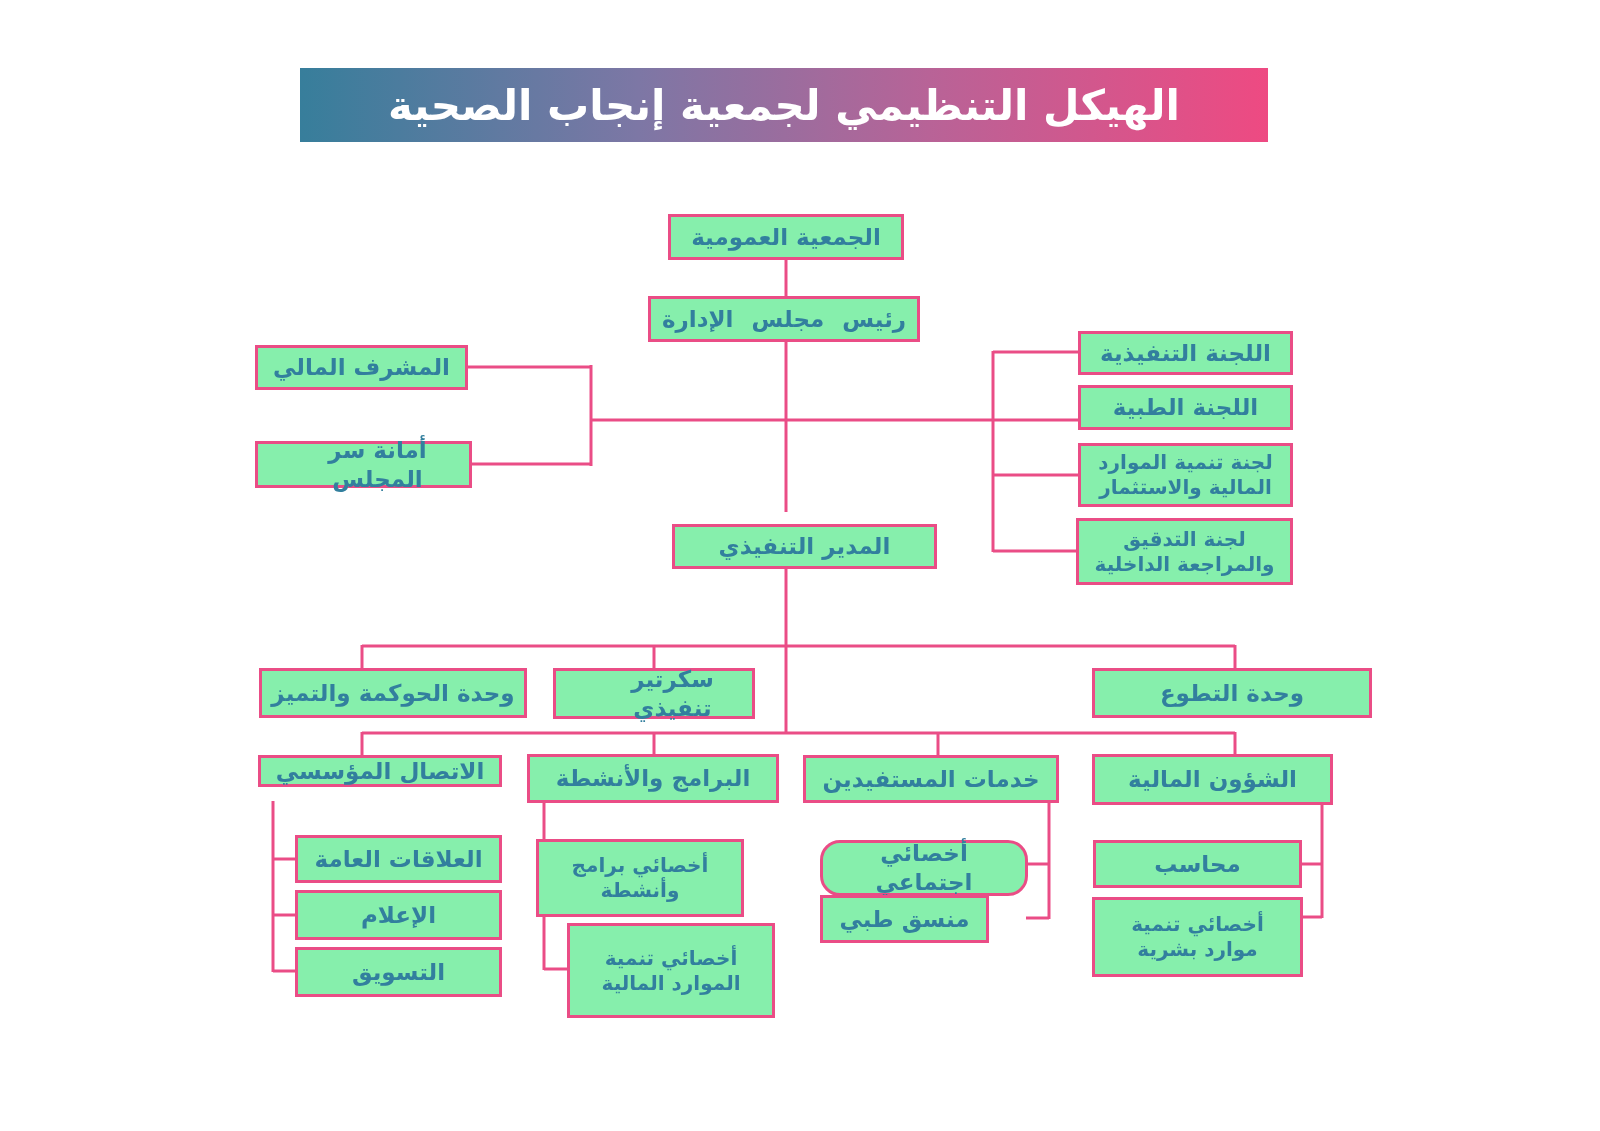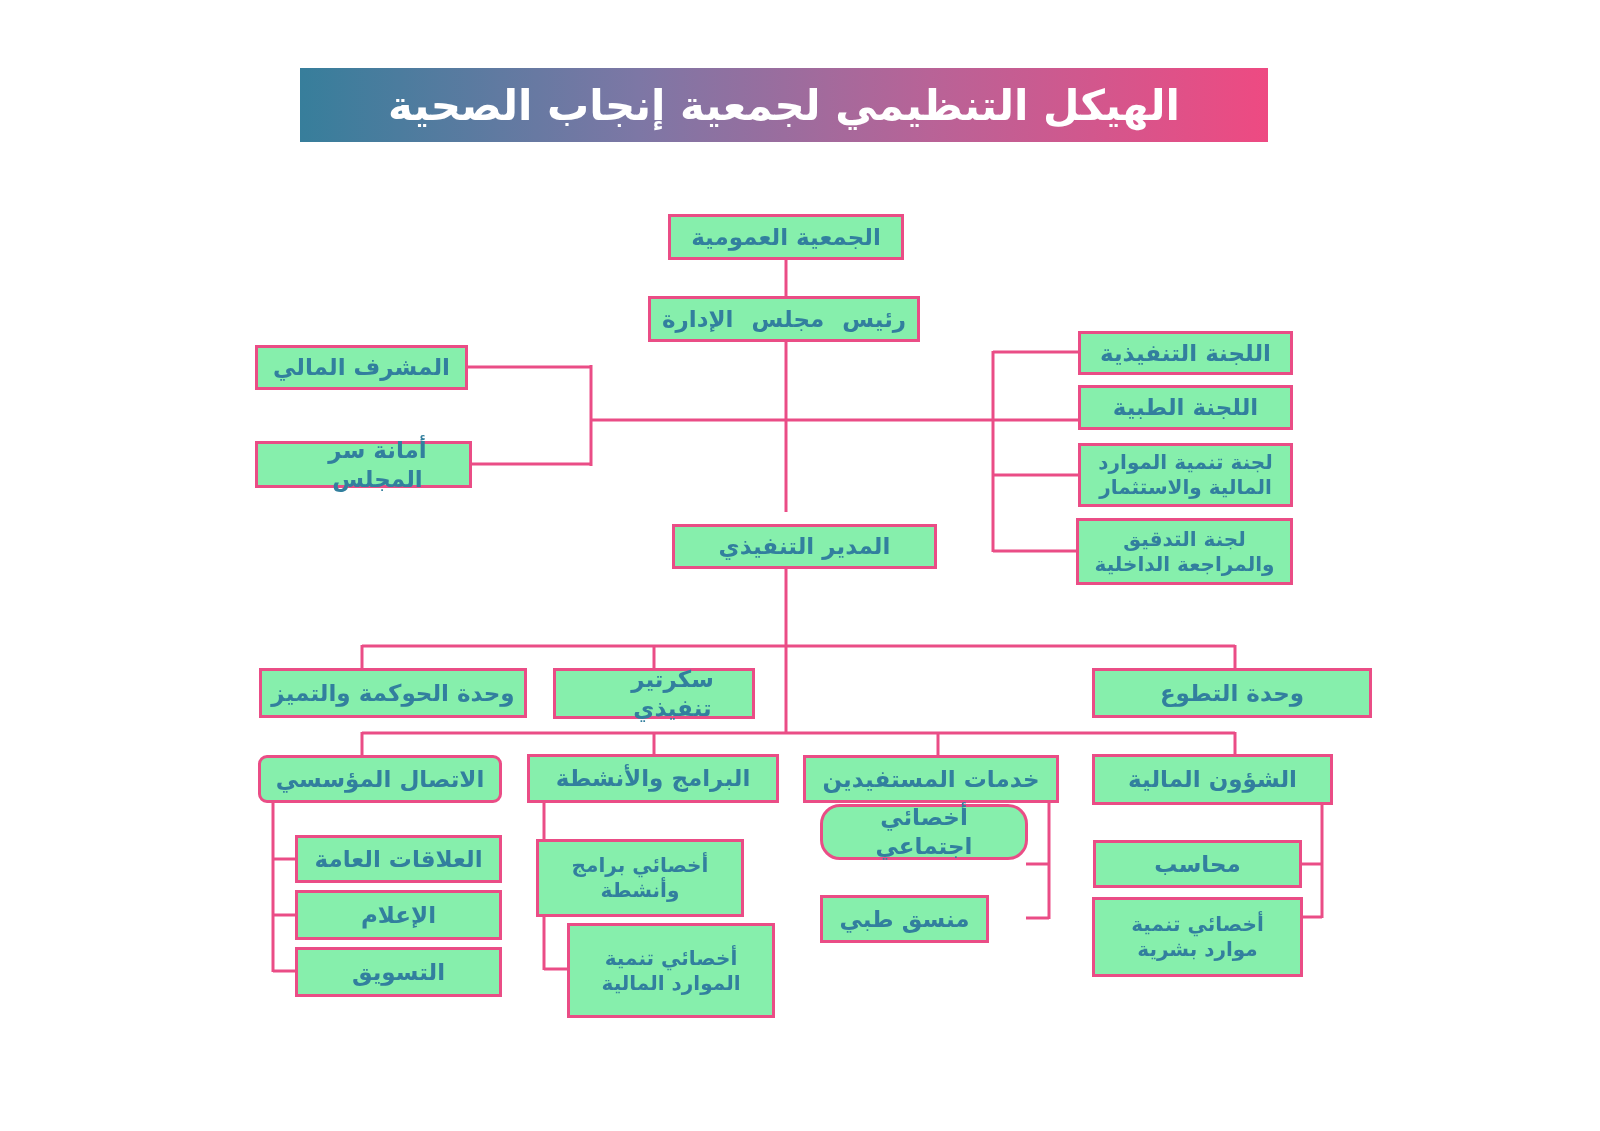--- a/index.html
+++ b/index.html
@@ -84,31 +84,31 @@
   <div class="box" style="left:1078px;top:385px;width:215px;height:45px;">اللجنة الطبية</div>
   <div class="box small" style="left:1078px;top:443px;width:215px;height:64px;">لجنة تنمية الموارد المالية والاستثمار</div>
   <div class="box small" style="left:1076px;top:518px;width:217px;height:67px;">لجنة التدقيق والمراجعة الداخلية</div>
 
   <div class="box" style="left:672px;top:510px;width:265px;height:45px;margin-top:14px;">المدير التنفيذي</div>
 
   <div class="box" style="left:259px;top:668px;width:268px;height:50px;">وحدة الحوكمة والتميز</div>
   <div class="box" style="left:553px;top:668px;width:202px;height:51px;padding-left:45px;">سكرتير تنفيذي</div>
   <div class="box" style="left:1092px;top:668px;width:280px;height:50px;">وحدة التطوع</div>
 
-  <div class="box" style="left:258px;top:755px;width:244px;height:48px;border-radius:9px;">الاتصال المؤسسي</div>
+  <div class="box" style="left:258px;top:755px;width:244px;height:32px;">الاتصال المؤسسي</div>
   <div class="box" style="left:527px;top:754px;width:252px;height:49px;">البرامج والأنشطة</div>
   <div class="box" style="left:803px;top:755px;width:256px;height:48px;">خدمات المستفيدين</div>
   <div class="box" style="left:1092px;top:754px;width:241px;height:51px;">الشؤون المالية</div>
 
   <div class="box" style="left:295px;top:835px;width:207px;height:48px;">العلاقات العامة</div>
   <div class="box" style="left:295px;top:890px;width:207px;height:50px;">الإعلام</div>
   <div class="box" style="left:295px;top:947px;width:207px;height:50px;">التسويق</div>
 
   <div class="box small" style="left:536px;top:839px;width:208px;height:78px;">أخصائي برامج وأنشطة</div>
   <div class="box small" style="left:567px;top:923px;width:208px;height:95px;">أخصائي تنمية الموارد المالية</div>
 
-  <div class="box" style="left:820px;top:804px;width:208px;height:56px;border-radius:20px;">أخصائي اجتماعي</div>
+  <div class="box" style="left:820px;top:840px;width:208px;height:56px;border-radius:20px;">أخصائي اجتماعي</div>
   <div class="box" style="left:820px;top:895px;width:169px;height:48px;">منسق طبي</div>
 
   <div class="box small" style="left:1092px;top:897px;width:211px;height:80px;">أخصائي تنمية موارد بشرية</div>
   <div class="box" style="left:1093px;top:840px;width:209px;height:48px;">محاسب</div>
 
 </div>
 
 </body></html>

